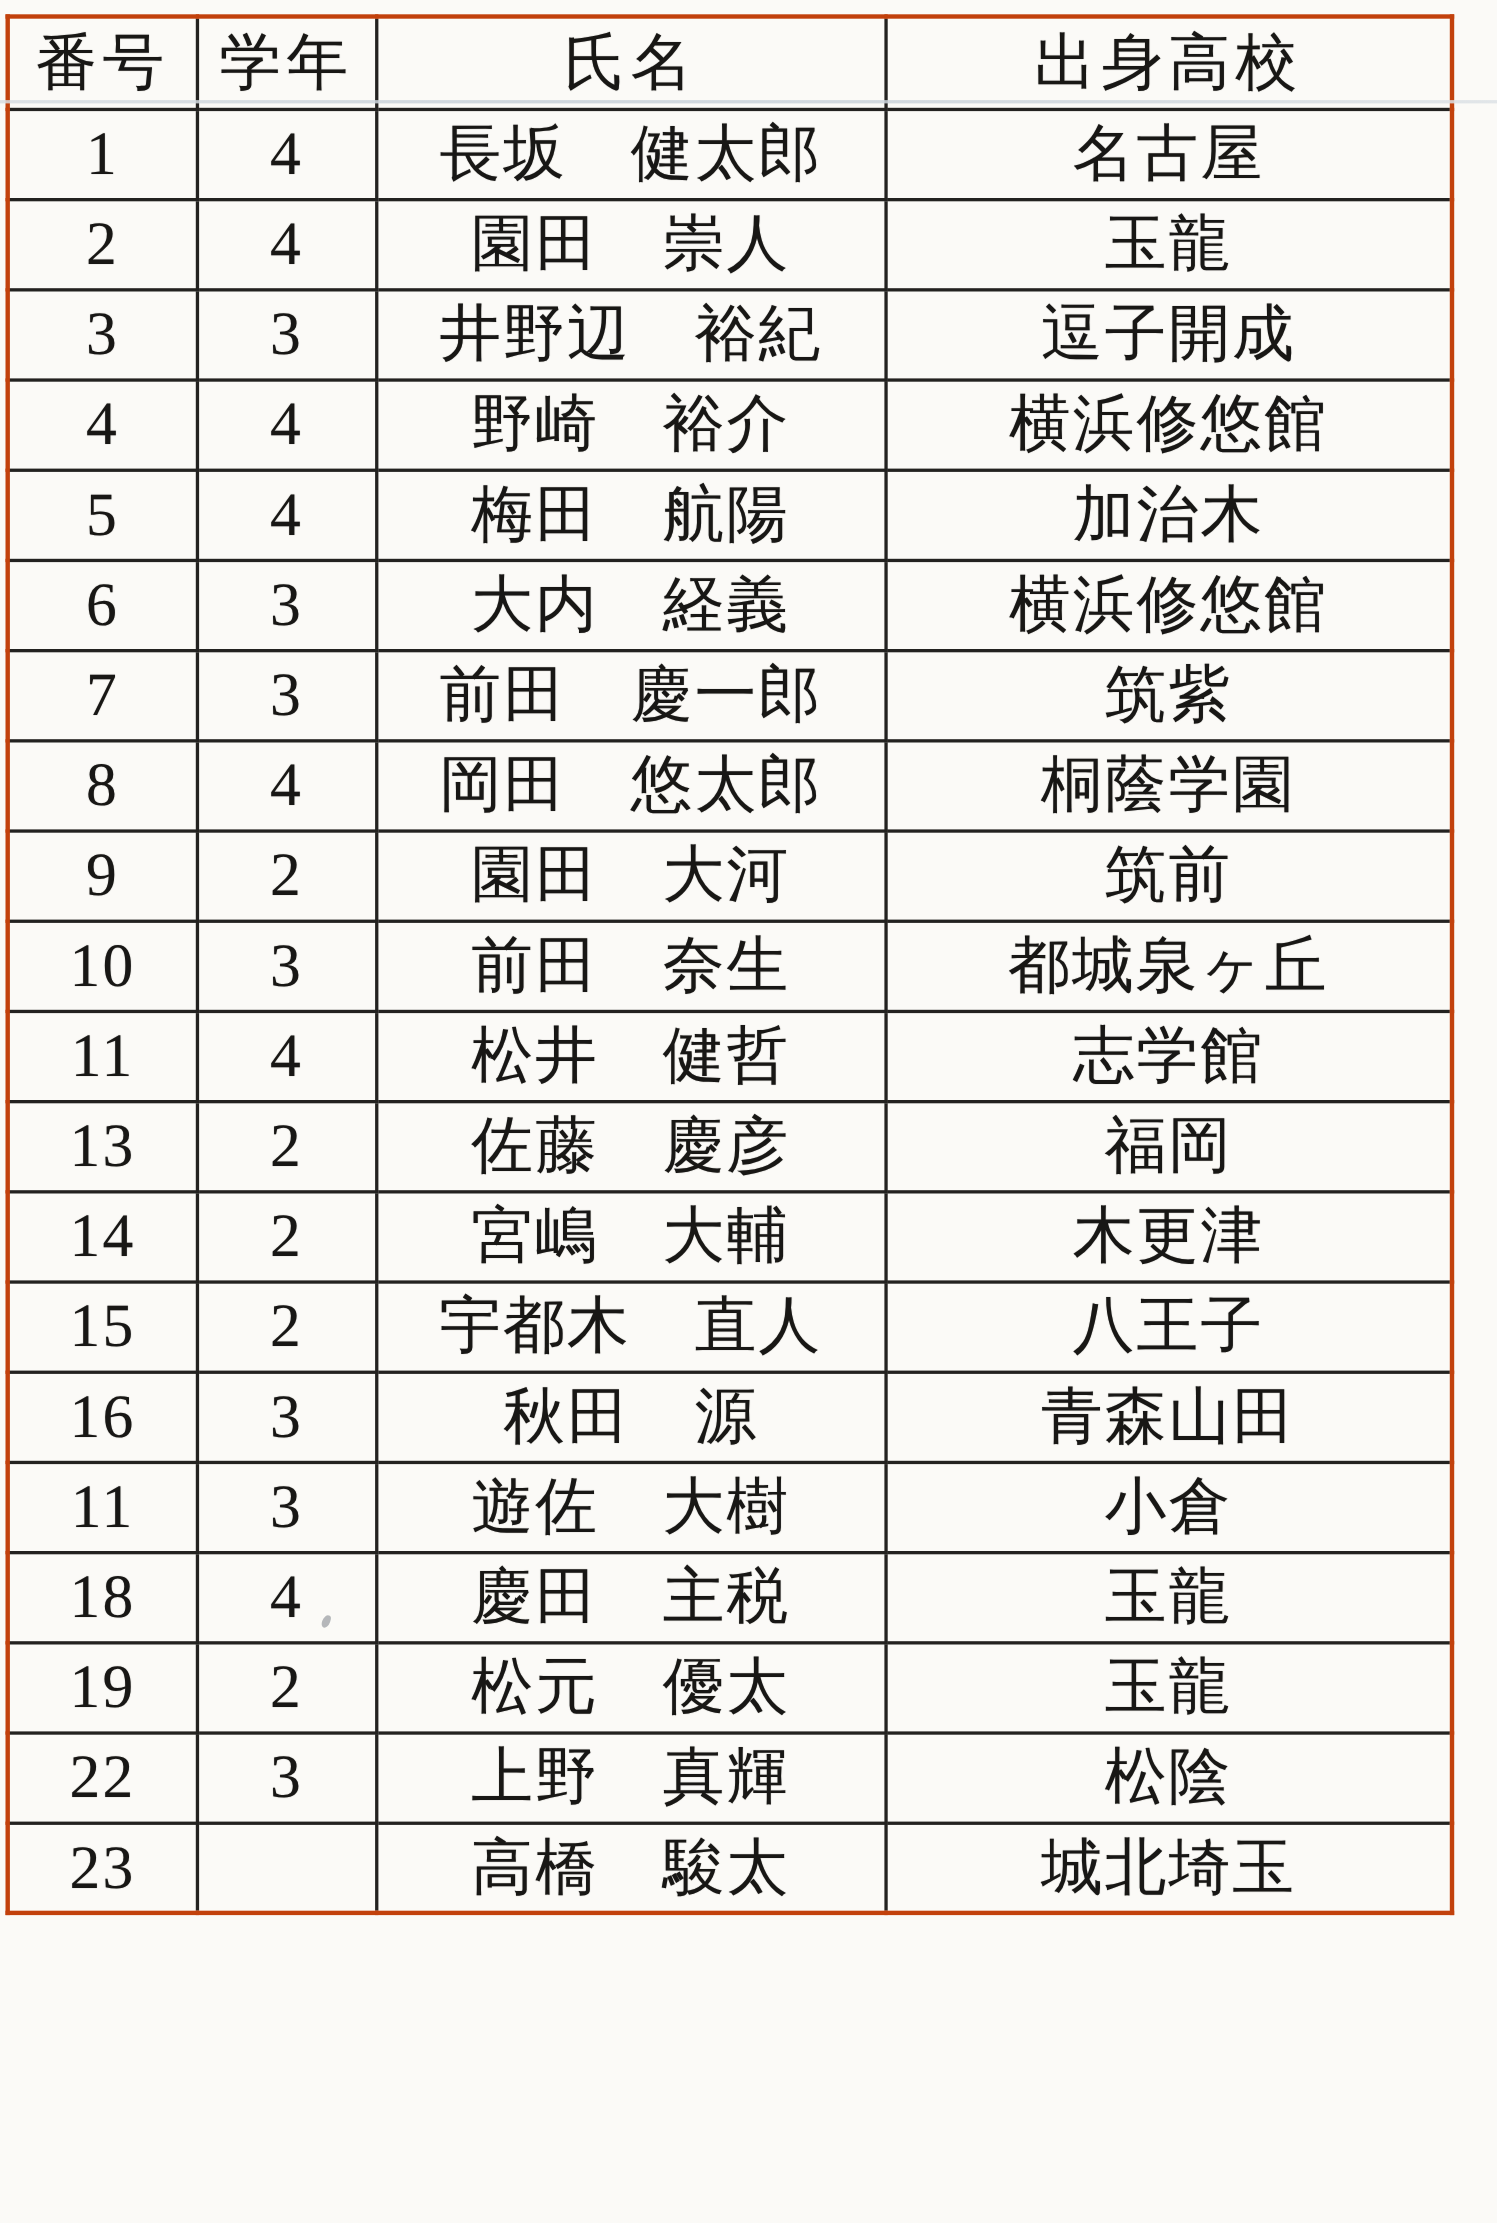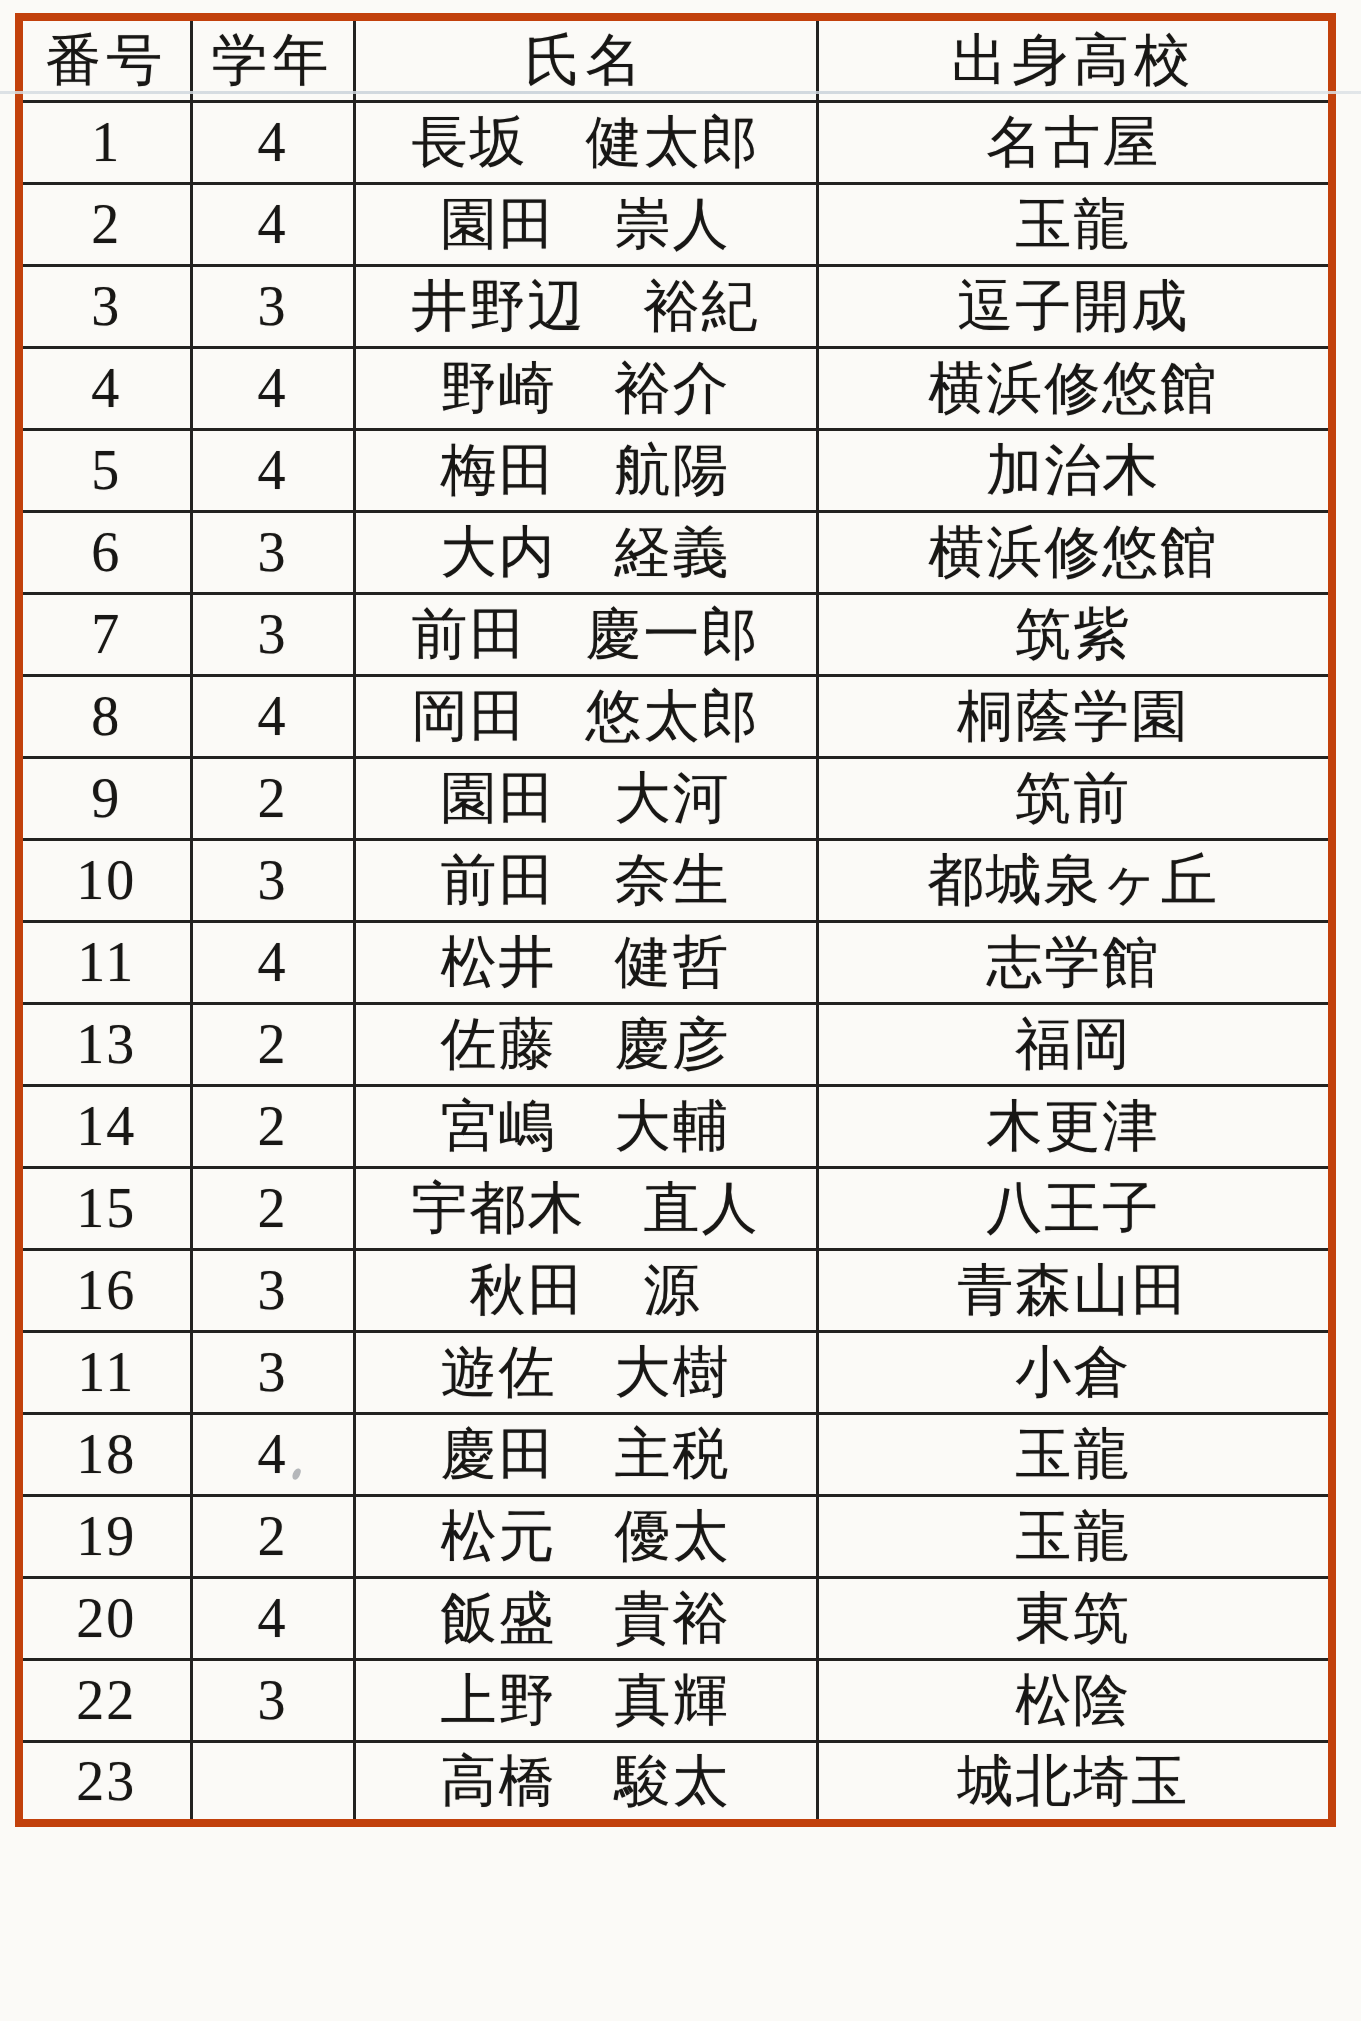--- a/index.html
+++ b/index.html
@@ -10,26 +10,26 @@
   .page {
     position: relative;
     width: 1361px;
     height: 2021px;
     background: #fbfaf7;
     overflow: hidden;
     font-family: "Liberation Serif", "DejaVu Serif", serif;
   }
   table.roster {
     position: absolute;
-    left: 15px;
+    left: 5px;
     top: 13px;
     width: 1313px;
     border-collapse: collapse;
     table-layout: fixed;
-    border: 8px solid #c2410c;
+    border: 4px solid #c2410c;
   }
   .roster th, .roster td {
     border: 3px solid #232220;
     text-align: center;
     vertical-align: middle;
     padding: 0;
     font-size: 56px;
     font-weight: normal;
     color: #181715;
     letter-spacing: 2px;
@@ -197,26 +197,20 @@
           <td class="cell-name">慶田　主税</td>
           <td class="cell-school">玉龍</td>
         </tr>
         <tr>
           <td class="cell-number">19</td>
           <td class="cell-grade">2</td>
           <td class="cell-name">松元　優太</td>
           <td class="cell-school">玉龍</td>
         </tr>
         <tr>
-          <td class="cell-number">20</td>
-          <td class="cell-grade">4</td>
-          <td class="cell-name">飯盛　貴裕</td>
-          <td class="cell-school">東筑</td>
-        </tr>
-        <tr>
           <td class="cell-number">22</td>
           <td class="cell-grade">3</td>
           <td class="cell-name">上野　真輝</td>
           <td class="cell-school">松陰</td>
         </tr>
         <tr>
           <td class="cell-number">23</td>
           <td class="cell-grade"></td>
           <td class="cell-name">高橋　駿太</td>
           <td class="cell-school">城北埼玉</td>

